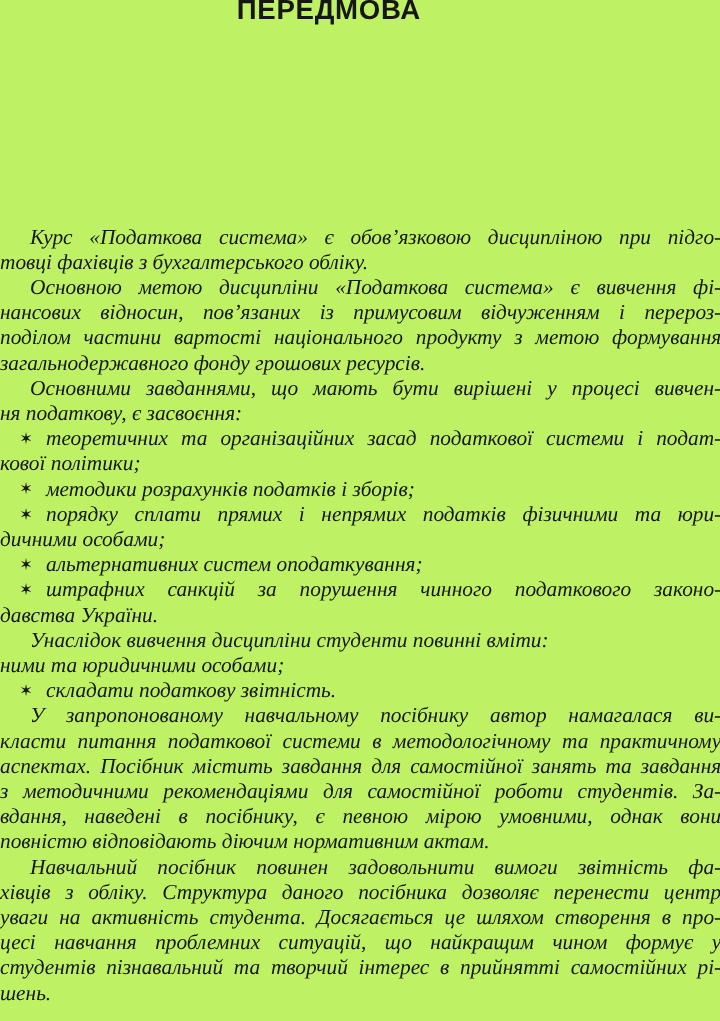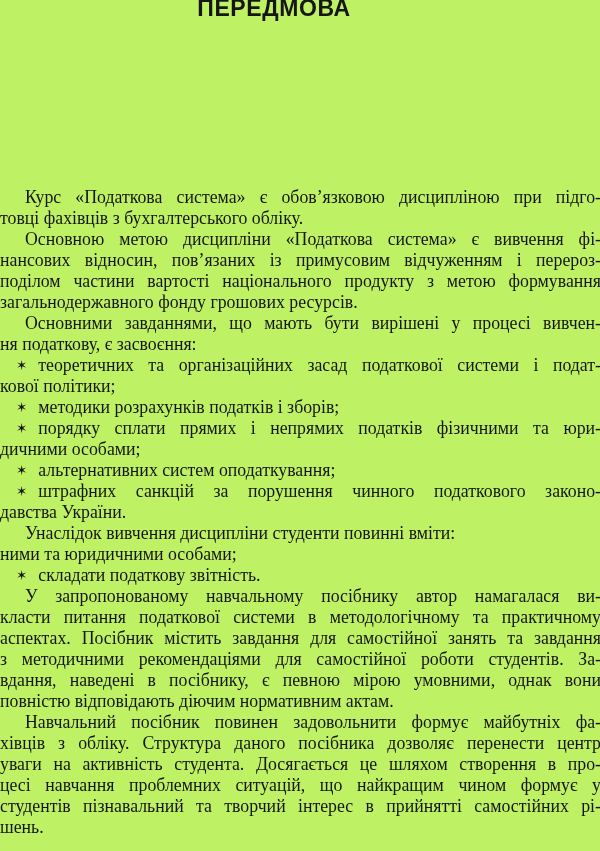--- a/index.html
+++ b/index.html
@@ -32,20 +32,21 @@
     left: 0;
     width: 601px;
   }
   .line {
     height: 21px;
     line-height: 21px;
     font-size: 17.8px;
     text-align: left;
     white-space: normal;
     overflow: hidden;
+    font-style: italic;
   }
   .line.just {
     text-align: justify;
     text-align-last: justify;
   }
   .line.indent { padding-left: 25px; }
   .line.bullet-line { padding-left: 16px; }
   .star {
     font-family: "DejaVu Sans", sans-serif;
     font-size: 13.5px;
@@ -78,20 +79,20 @@
       <div class="line">давства України.</div>
       <div class="line indent">Унаслідок вивчення дисципліни студенти повинні вміти:</div>
       <div class="line">ними та юридичними особами;</div>
       <div class="line bullet-line"><span class="star">✶</span>складати податкову звітність.</div>
       <div class="line indent just">У запропонованому навчальному посібнику автор намагалася ви-</div>
       <div class="line just">класти питання податкової системи в методологічному та практичному</div>
       <div class="line just">аспектах. Посібник містить завдання для самостійної занять та завдання</div>
       <div class="line just">з методичними рекомендаціями для самостійної роботи студентів. За-</div>
       <div class="line just">вдання, наведені в посібнику, є певною мірою умовними, однак вони</div>
       <div class="line">повністю відповідають діючим нормативним актам.</div>
-      <div class="line indent just">Навчальний посібник повинен задовольнити формує майбутніх фа-</div>
+      <div class="line indent just">Навчальний посібник повинен задовольнити вимоги звітність фа-</div>
       <div class="line just">хівців з обліку. Структура даного посібника дозволяє перенести центр</div>
       <div class="line just">уваги на активність студента. Досягається це шляхом створення в про-</div>
       <div class="line just">цесі навчання проблемних ситуацій, що найкращим чином формує у</div>
       <div class="line just">студентів пізнавальний та творчий інтерес в прийнятті самостійних рі-</div>
       <div class="line">шень.</div>
     </div>
 </div>
 
 </body></html>

